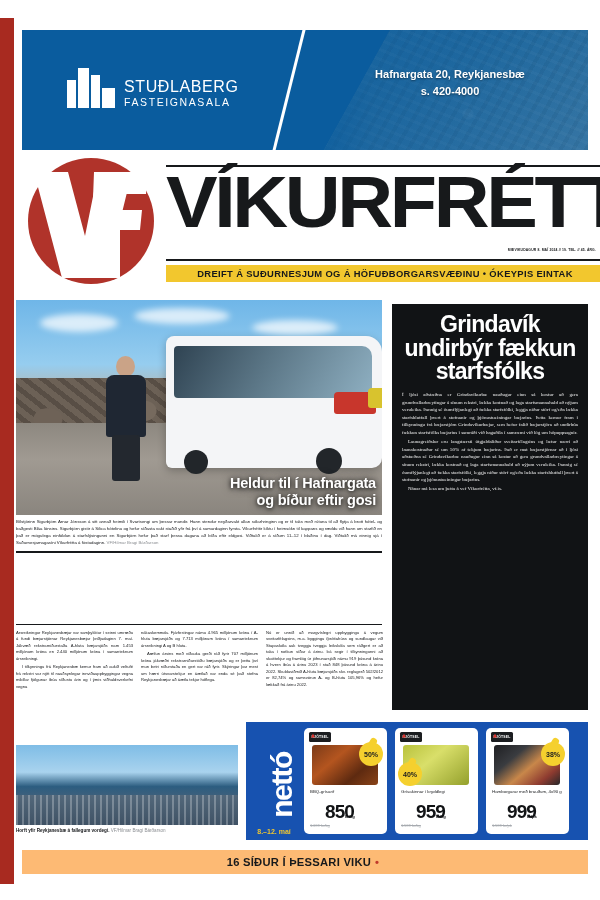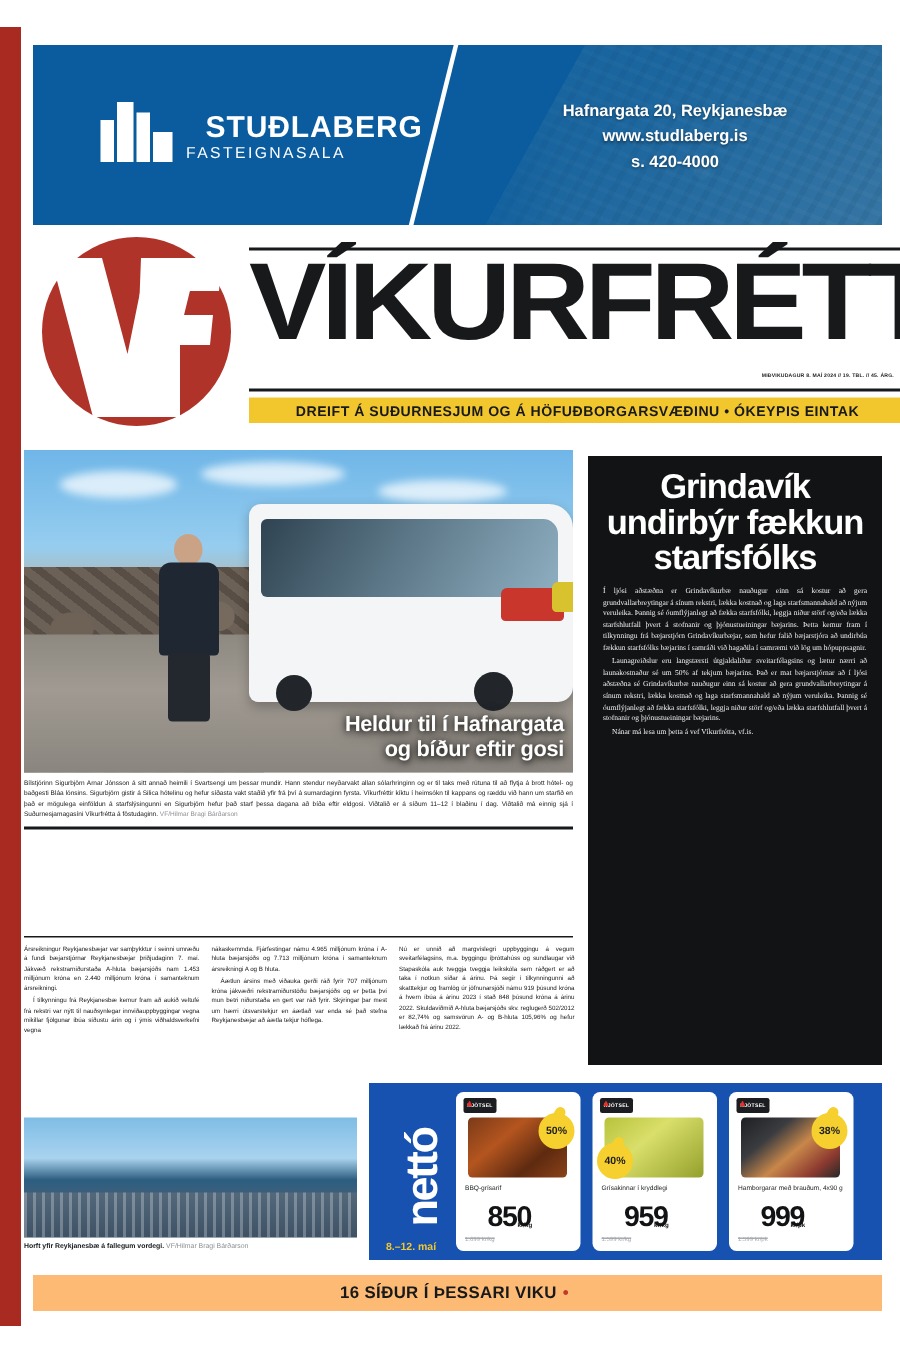--- a/index.html
+++ b/index.html
@@ -52,21 +52,21 @@
     background:#ffffff; transform: rotate(14deg); transform-origin: top center;
   }
   .logo-block { position:absolute; left:45px; top:38px; display:flex; align-items:flex-end; gap:9px; }
   .logo-bars { display:flex; align-items:flex-end; gap:2px; }
   .logo-bars i { display:block; background:#ffffff; }
   .lb1 { width:9px;  height:28px; }
   .lb2 { width:11px; height:40px; }
   .lb3 { width:9px;  height:33px; }
   .lb4 { width:13px; height:20px; }
   .logo-text { color:#fff; line-height:1; padding-bottom:1px; }
-  .logo-text .t1 { font-size:20px; font-weight:700; letter-spacing:.6px;margin-left:13px; }
+  .logo-text .t1 { font-size:16px; font-weight:400; letter-spacing:.6px; }
   .logo-text .t2 { font-size:10.5px; font-weight:400; letter-spacing:1.6px; margin-top:2px; }
   .topad-contact {
     position:absolute; right:22px; top:36px; width:232px;
     text-align:center; color:#ffffff; line-height:1.55;
     font-size:11px; text-shadow: 0 1px 2px rgba(0,0,0,.45); font-weight: bold;
   }
 
   
   .masthead { position:absolute; left:14px; top:152px; width:586px; height:130px; }
   .vf-circle {
@@ -298,21 +298,20 @@
           <i class="lb4"></i>
       </div>
       <div class="logo-text">
         <div class="t1">STUÐLABERG</div>
         <div class="t2">FASTEIGNASALA</div>
       </div>
     </div>
 
     <div class="topad-contact">
       <div>Hafnargata 20, Reykjanesbæ</div>
-      <div>www.studlaberg.is</div>
       <div>s. 420-4000</div>
     </div>
   </div>
 
   <div class="masthead">
     <div class="vf-circle"></div>
     <svg class="vf-mark" viewBox="0 0 126 126">
       <path d="M6 14 L40 14 L57 78 L70 14 L104 14 L78 120 L34 120 Z" fill="#ffffff"></path>
       <path d="M66 14 L120 14 L118 36 L92 36 L92 52 L114 52 L112 72 L92 72 L92 120 L62 120 Z" fill="#ffffff"></path>
     </svg>

